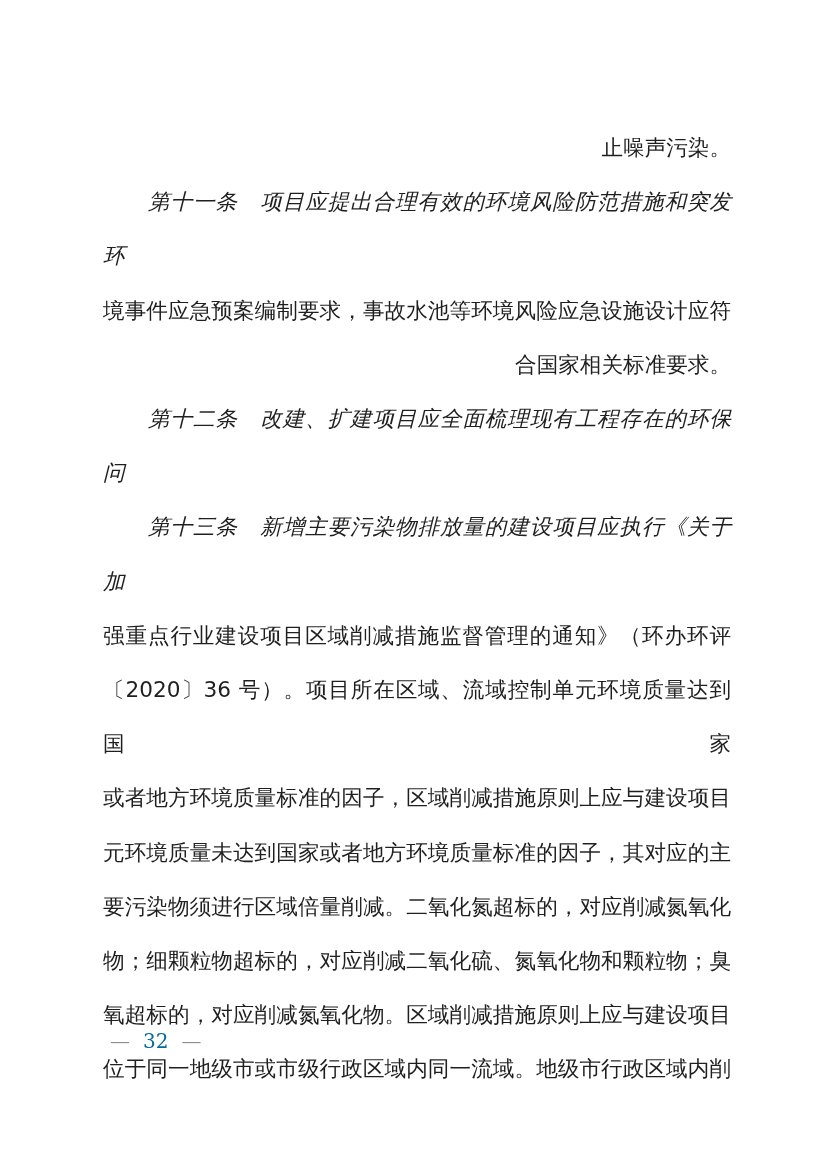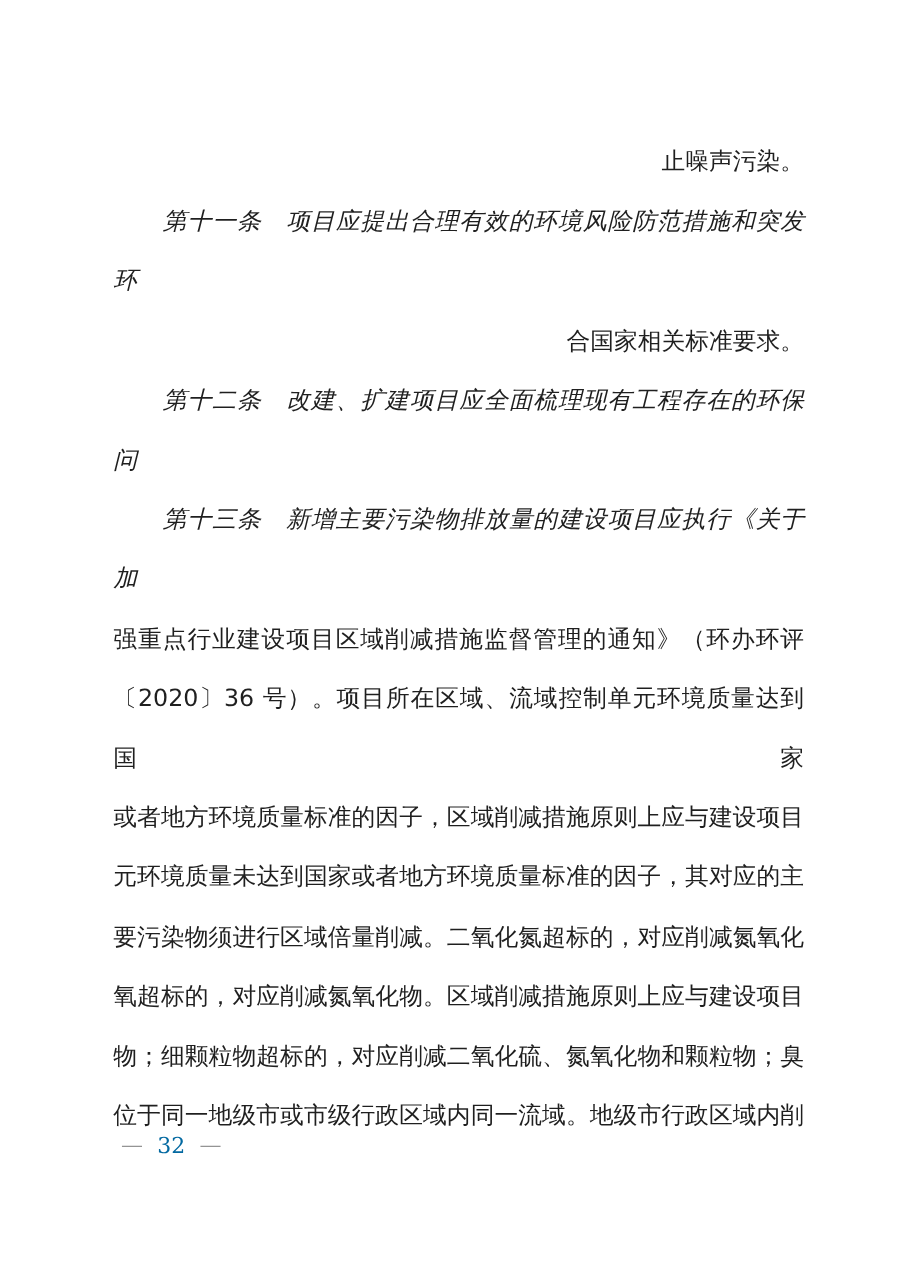--- a/index.html
+++ b/index.html
@@ -69,30 +69,31 @@
   }
 </style>
 </head>
 <body>
 
 <div class="page">
 
   <div class="textblock">
     <div class="line">止噪声污染。</div>
     <div class="line just indent">第十一条　项目应提出合理有效的环境风险防范措施和突发环</div>
+    <div class="line just">境事件应急预案编制要求，事故水池等环境风险应急设施设计应符</div>
     <div class="line">合国家相关标准要求。</div>
     <div class="line just indent">第十二条　改建、扩建项目应全面梳理现有工程存在的环保问</div>
     <div class="line just indent">第十三条　新增主要污染物排放量的建设项目应执行《关于加</div>
     <div class="line just">强重点行业建设项目区域削减措施监督管理的通知》（环办环评</div>
     <div class="line just">〔2020〕36 号）。项目所在区域、流域控制单元环境质量达到国家</div>
     <div class="line just">或者地方环境质量标准的因子，区域削减措施原则上应与建设项目</div>
     <div class="line just">元环境质量未达到国家或者地方环境质量标准的因子，其对应的主</div>
     <div class="line just">要污染物须进行区域倍量削减。二氧化氮超标的，对应削减氮氧化</div>
+    <div class="line just">物；细颗粒物超标的，对应削减二氧化硫、氮氧化物和颗粒物；臭</div>
     <div class="line just">氧超标的，对应削减氮氧化物。区域削减措施原则上应与建设项目</div>
-    <div class="line just">物；细颗粒物超标的，对应削减二氧化硫、氮氧化物和颗粒物；臭</div>
     <div class="line just">位于同一地级市或市级行政区域内同一流域。地级市行政区域内削</div>
   </div>
 
   <div class="footer">
     <span class="dash">—</span>
     <span class="pagenum">32</span>
     <span class="dash">—</span>
   </div>
 
 </div>

